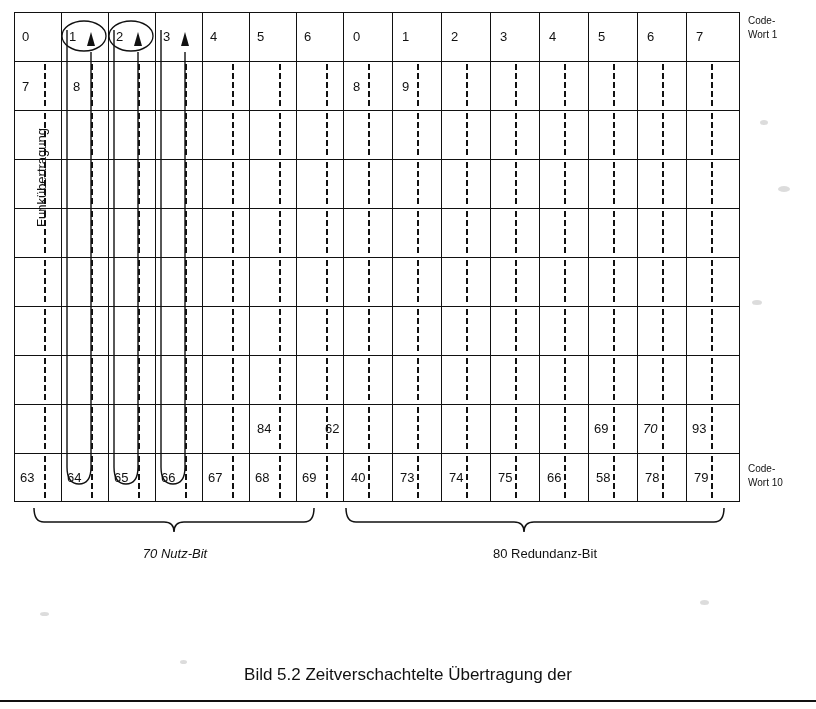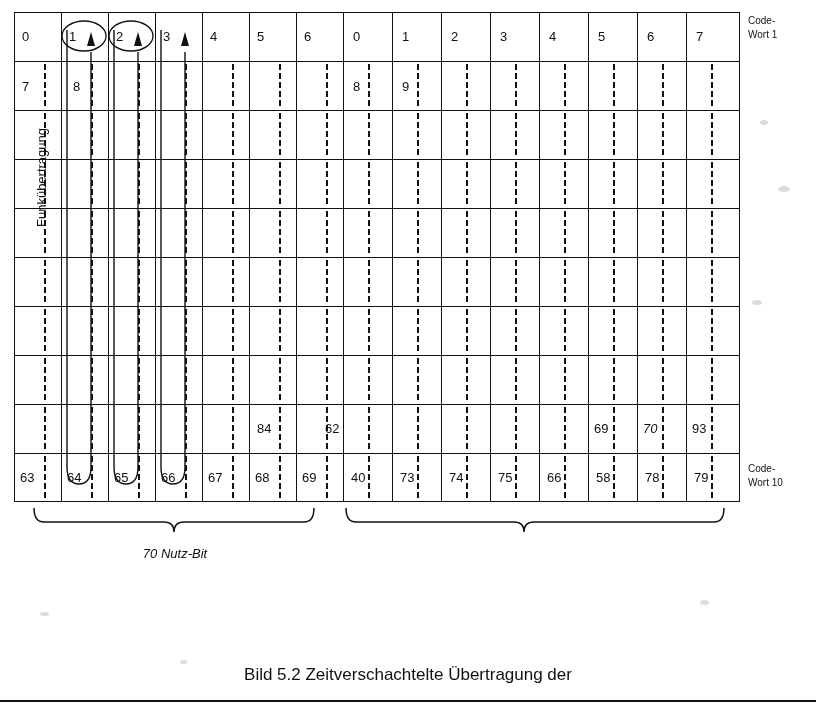--- a/index.html
+++ b/index.html
@@ -392,20 +392,21 @@
 Wort 10</div>
 
   <svg class="brace" style="left:14px; top:504px; width:726px; height:34px;">
 
     <path d="M 20 4 Q 20 18 30 18 L 150 18 Q 160 18 160 28 Q 160 18 170 18 L 290 18 Q 300 18 300 4" fill="none" stroke="#111" stroke-width="1.5"></path>
 
     <path d="M 332 4 Q 332 18 342 18 L 500 18 Q 510 18 510 28 Q 510 18 520 18 L 700 18 Q 710 18 710 4" fill="none" stroke="#111" stroke-width="1.5"></path>
   </svg>
 
   <div class="brace-caption" style="left:100px; top:546px; width:150px;font-style:italic;">70 Nutz-Bit</div>
+  <div class="brace-caption" style="left:445px; top:546px; width:200px;">80 Redundanz-Bit</div>
 
   <div class="fig-caption" style="top:636px;">
     <span class="capline">Bild 5.2   Zeitverschachtelte Übertragung der</span>
     
   </div>
 
   <div class="bottom-rule"></div>
 
   <div class="speckle" style="left:760px; top:120px; width:8px; height:5px;"></div>
   <div class="speckle" style="left:778px; top:186px; width:12px; height:6px;"></div>

